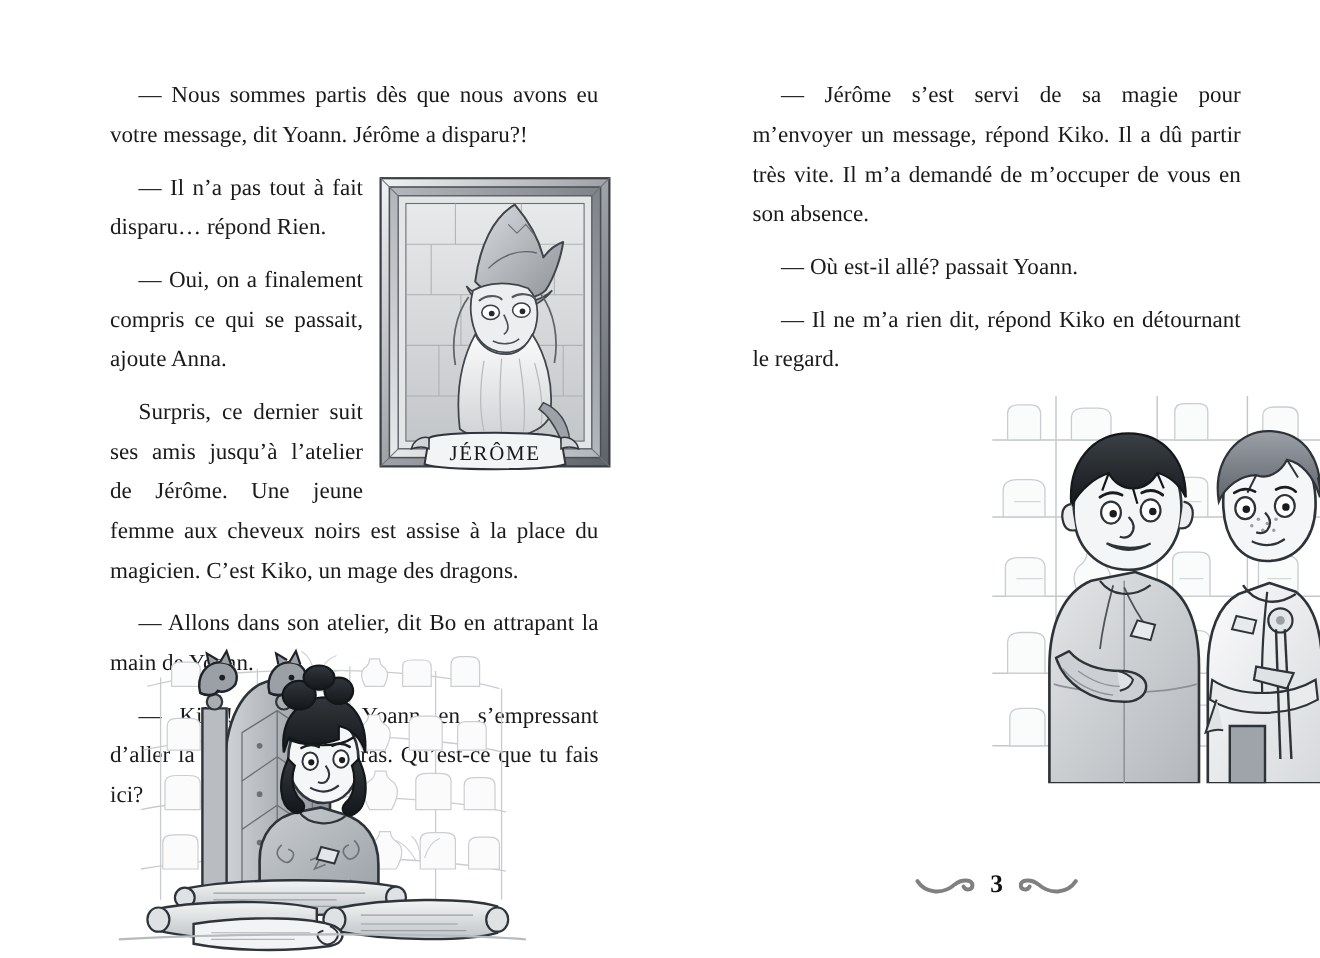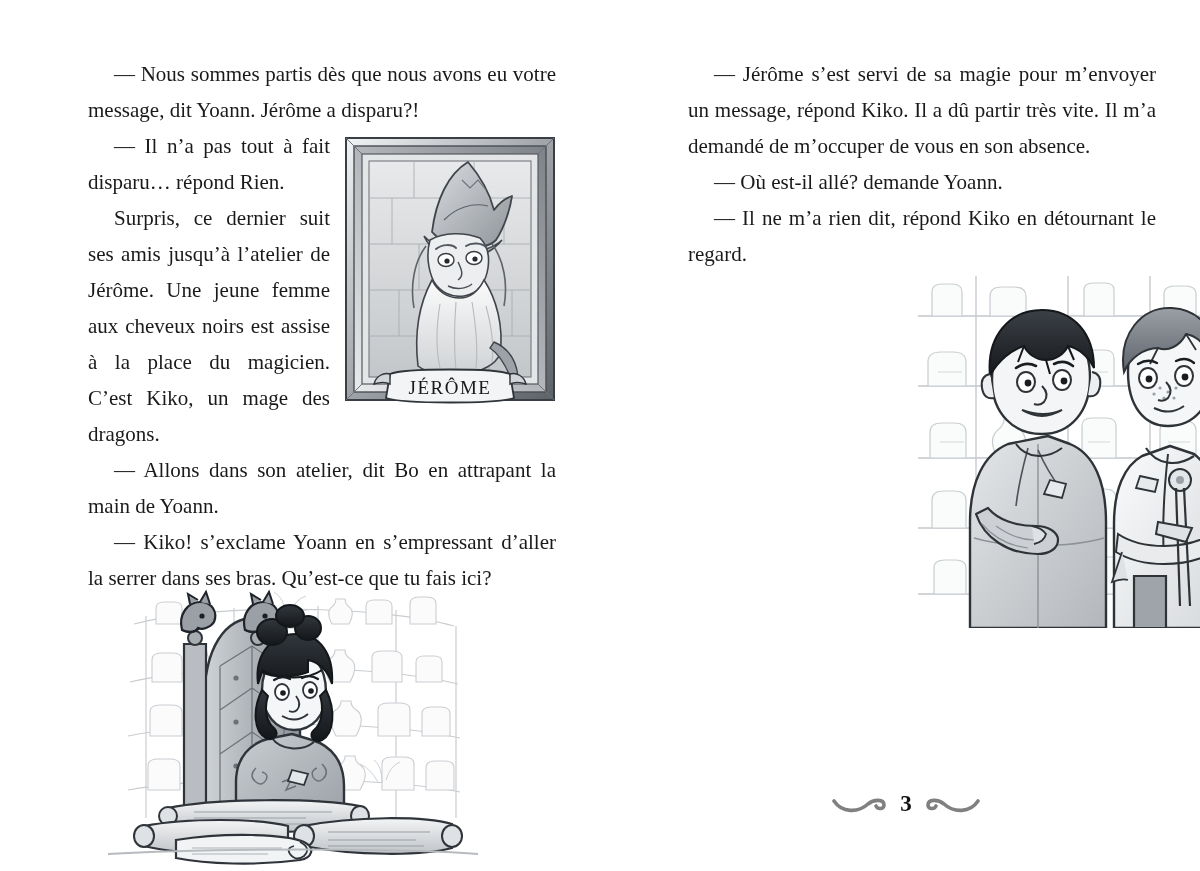--- a/index.html
+++ b/index.html
@@ -18,23 +18,23 @@
     position:absolute;
     top:56px;
     width:468px;
     font-size:21px;
     line-height:36px;
     text-align:justify;
     text-justify:inter-word;
     hyphens:none;
   }
   .col-left  { left:88px;  }
-  .col-right { left:688px; }
-
-  .para { margin:0; text-indent:26px; }
+  .col-right { left:672px; }
+
+  .para { margin:12px; text-indent:26px; }
 
   
   .float-right { float:right; }
   .float-right.portrait {
     width:212px; height:272px;
     margin:8px 0 2px 14px;
     shape-margin:6px;
   }
   .float-right.boys {
     width:300px; height:352px;
@@ -153,29 +153,30 @@
         <g>
           <path d="M46 238 C60 232 152 232 166 238 L170 262 C152 268 60 268 42 262 Z" fill="#f3f4f5" stroke="#2f343a" stroke-width="1.8"></path>
           <path d="M46 238 C40 236 32 240 30 248 C36 246 42 246 46 248 Z" fill="#d3d6d9" stroke="#2f343a" stroke-width="1.4"></path>
           <path d="M166 238 C172 236 180 240 182 248 C176 246 170 246 166 248 Z" fill="#d3d6d9" stroke="#2f343a" stroke-width="1.4"></path>
           <text x="106" y="258" text-anchor="middle" font-family="Liberation Serif, serif" font-size="19" letter-spacing="1.5" fill="#17191c">JÉRÔME</text>
         </g>
       </svg>
     </div>
 
     <p class="para">— Il n’a pas tout à fait disparu… répond Rien.</p>
+    <p class="para">— Oui, on a finalement compris ce qui se passait, ajoute Anna.</p>
     <p class="para">Surpris, ce dernier suit ses amis jusqu’à l’atelier de Jérôme. Une jeune femme aux cheveux noirs est assise à la place du magicien. C’est Kiko, un mage des dragons.</p>
     <p class="para">— Allons dans son atelier, dit Bo en attrapant la main de Yoann.</p>
     <p class="para">— Kiko! s’exclame Yoann en s’empressant d’aller la serrer dans ses bras. Qu’est-ce que tu fais ici?</p>
   </div>
 
   <div class="column col-right">
 
     <p class="para">— Jérôme s’est servi de sa magie pour m’envoyer un message, répond Kiko. Il a dû partir très vite. Il m’a demandé de m’occuper de vous en son absence.</p>
-    <p class="para">— Où est-il allé? demande Yoann.</p>
+    <p class="para">— Où est-il allé? passait Yoann.</p>
     <p class="para">— Il ne m’a rien dit, répond Kiko en détournant le regard.</p>
 
     <div class="illus float-right boys">
       <svg viewBox="0 0 300 352" xmlns="http://www.w3.org/2000/svg" aria-hidden="true">
         <defs>
           <linearGradient id="tunicA" x1="0" y1="0" x2="1" y2="1">
             <stop offset="0" stop-color="#e4e6e8"></stop>
             <stop offset="1" stop-color="#b3b7bb"></stop>
           </linearGradient>
           <linearGradient id="tunicB" x1="0" y1="0" x2="1" y2="1">

